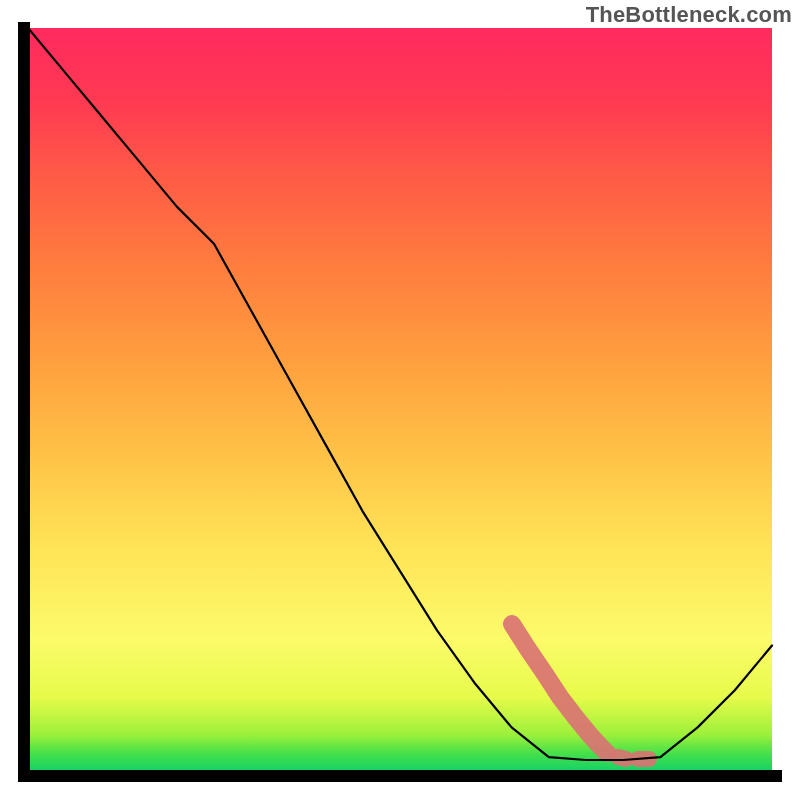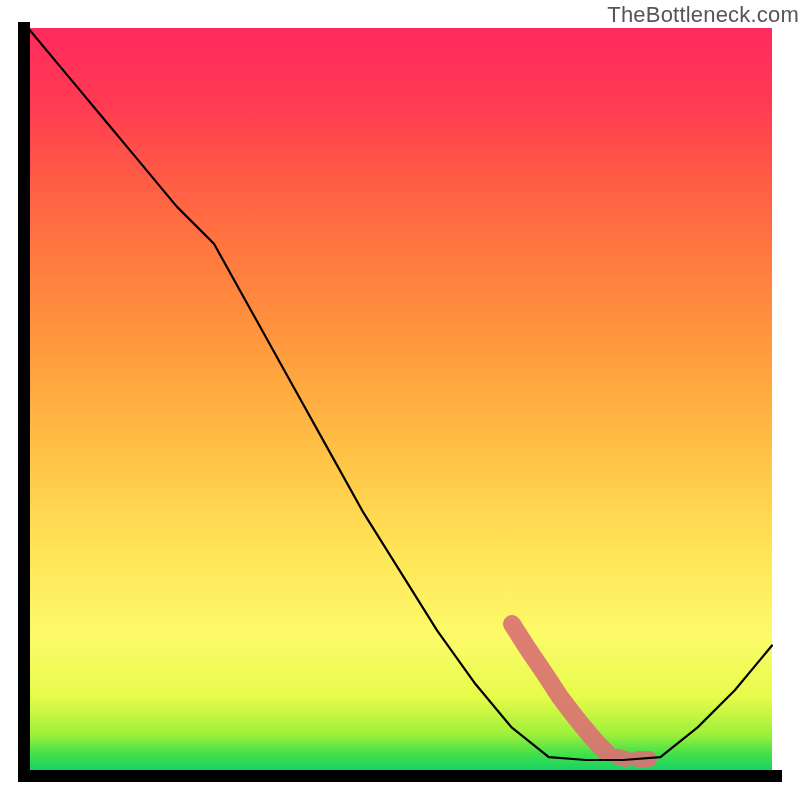--- a/index.html
+++ b/index.html
@@ -11,23 +11,23 @@
     background: #fff;
   }
   .chart-container {
     position: relative;
     width: 800px;
     height: 800px;
   }
   .watermark {
     position: absolute;
     top: 2px;
-    right: 1px;
+    right: 8px;
     font-size: 22px;
-    font-weight: 400;
+    font-weight: 700;
     color: #555;
     z-index: 10;
     letter-spacing: 0.2px;
   }
   .plot-area {
     position: absolute;
     left: 28px;
     top: 28px;
     width: 744px;
     height: 744px;

